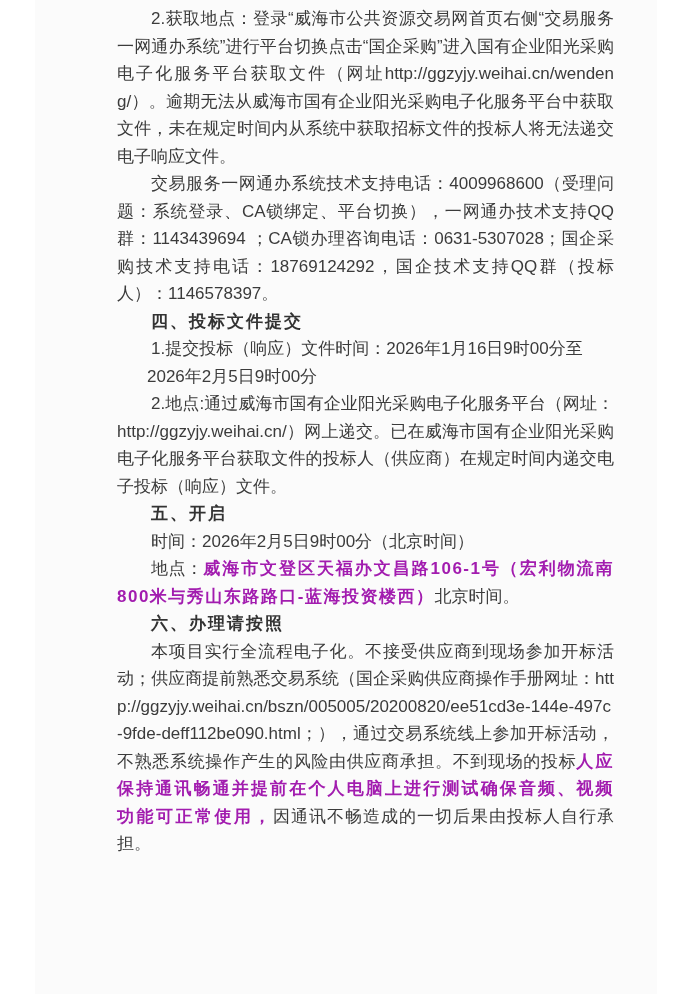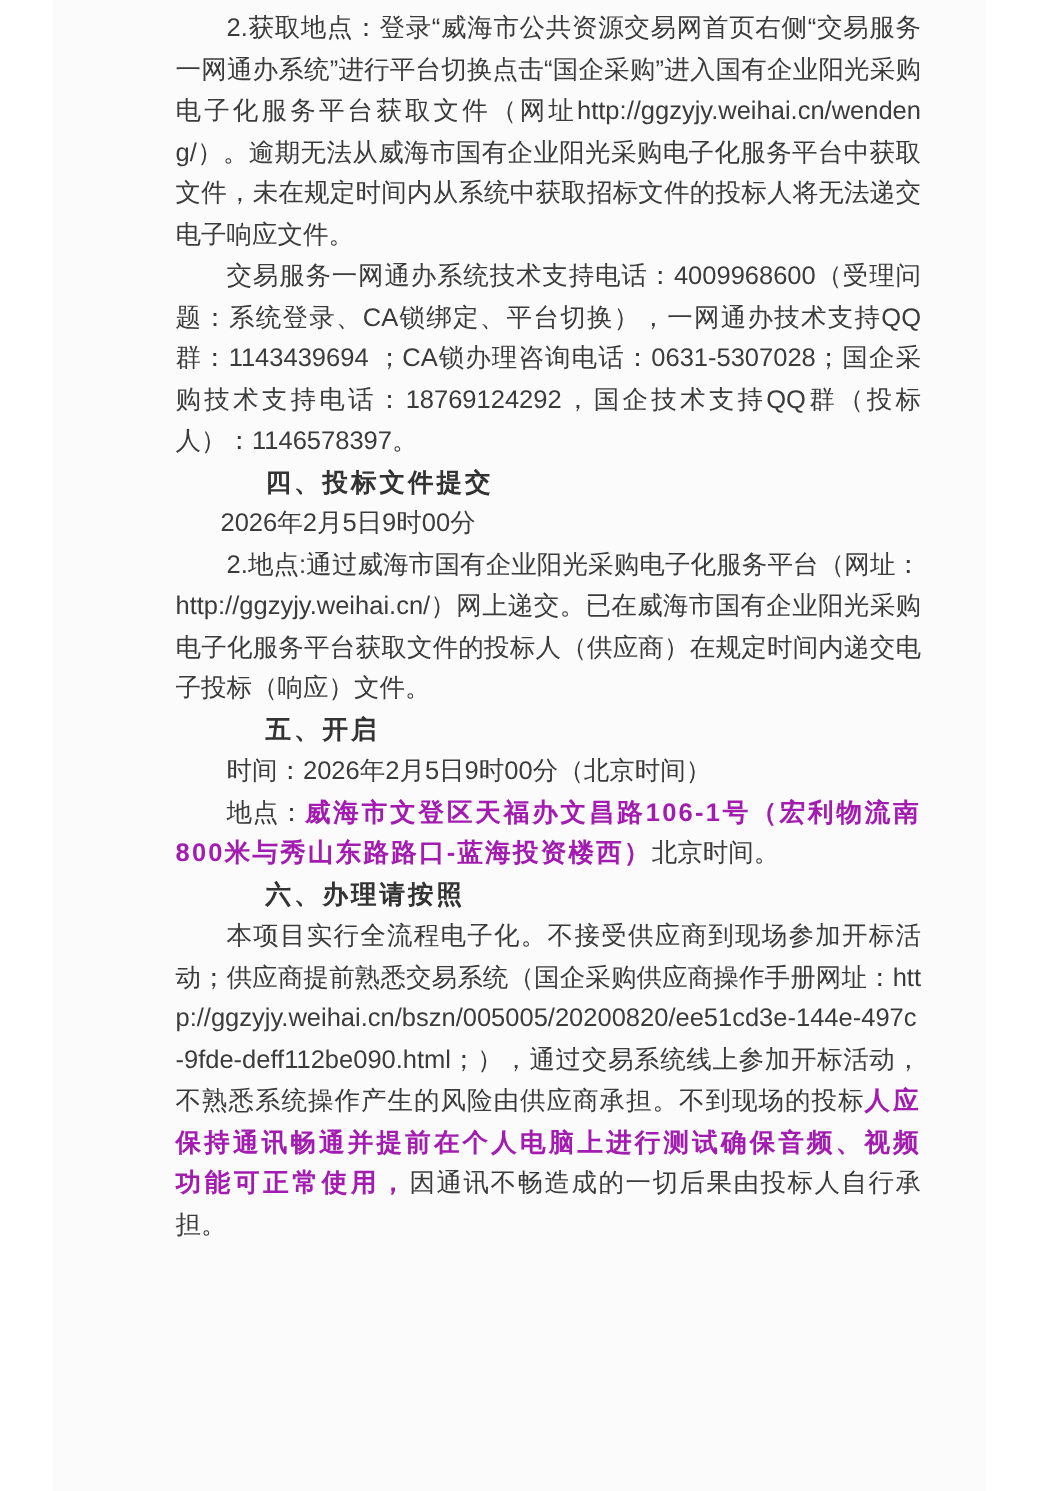--- a/index.html
+++ b/index.html
@@ -42,37 +42,37 @@
     word-break: break-all;
     overflow-wrap: anywhere;
   }
   .para.indent-small {
     text-indent: 30px;
   }
   .para.heading span {
     font-weight: bold;
     color: #333333;
     letter-spacing: 2px;
-    margin-left: 26px;
   }
   .b {
     font-weight: bold;
     color: #a21caf;
     letter-spacing: 1.5px;
   }
 </style>
 </head>
 <body>
 
 <div class="viewport">
   <div class="page">
     <div class="doc">
         <p class="para"><span>2.获取地点：登录“威海市公共资源交易网首页右侧“交易服务一网通办系统”进行平台切换点击“国企采购”进入国有企业阳光采购电子化服务平台获取文件（网址http://ggzyjy.weihai.cn/wendeng/）。逾期无法从威海市国有企业阳光采购电子化服务平台中获取文件，未在规定时间内从系统中获取招标文件的投标人将无法递交电子响应文件。</span></p>
         <p class="para"><span>交易服务一网通办系统技术支持电话：4009968600（受理问题：系统登录、CA锁绑定、平台切换），一网通办技术支持QQ群：1143439694 ；CA锁办理咨询电话：0631-5307028；国企采购技术支持电话：18769124292，国企技术支持QQ群（投标人）：1146578397。</span></p>
         <p class="para heading"><span>四、投标文件提交</span></p>
+        <p class="para"><span>1.提交投标（响应）文件时间：2026年1月16日9时00分至</span></p>
         <p class="para indent-small"><span>2026年2月5日9时00分</span></p>
         <p class="para"><span>2.地点:通过威海市国有企业阳光采购电子化服务平台（网址：http://ggzyjy.weihai.cn/）网上递交。已在威海市国有企业阳光采购电子化服务平台获取文件的投标人（供应商）在规定时间内递交电子投标（响应）文件。</span></p>
         <p class="para heading"><span>五、开启</span></p>
         <p class="para"><span>时间：2026年2月5日9时00分（北京时间）</span></p>
         <p class="para"><span>地点：</span><span class="b">威海市文登区天福办文昌路106-1号（宏利物流南800米与秀山东路路口-蓝海投资楼西）</span><span>北京时间。</span></p>
         <p class="para heading"><span>六、办理请按照</span></p>
         <p class="para"><span>本项目实行全流程电子化。不接受供应商到现场参加开标活动；供应商提前熟悉交易系统（国企采购供应商操作手册网址：http://ggzyjy.weihai.cn/bszn/005005/20200820/ee51cd3e-144e-497c-9fde-deff112be090.html；），通过交易系统线上参加开标活动，不熟悉系统操作产生的风险由供应商承担。不到现场的投标</span><span class="b">人应保持通讯畅通并提前在个人电脑上进行测试确保音频、视频功能可正常使用，</span><span>因通讯不畅造成的一切后果由投标人自行承担。</span></p>
       </div>
   </div>
 </div>

